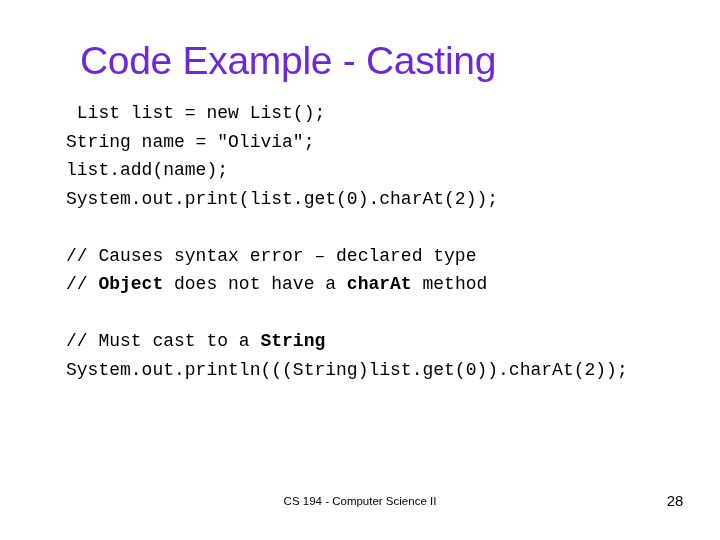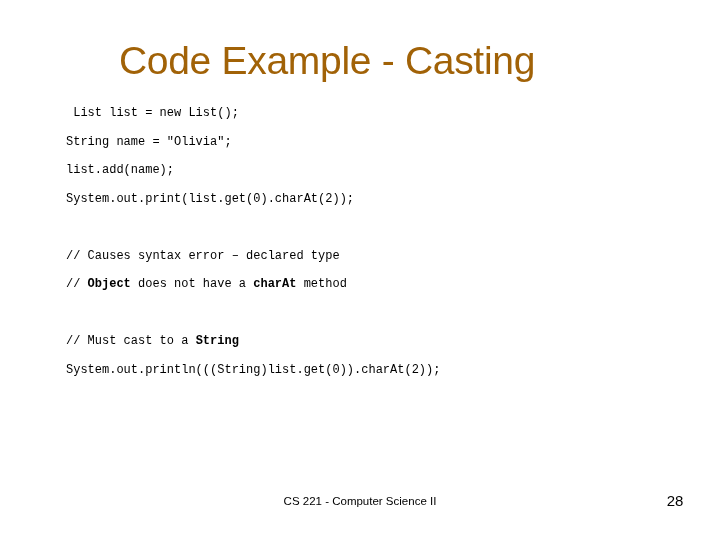--- a/index.html
+++ b/index.html
@@ -27,34 +27,33 @@
   .slide-title {
     position: absolute;
     left: 0;
     top: 12px;
     width: 576px;
     text-align: center;
     font-family: "Liberation Sans", sans-serif;
     font-size: 39px;
     font-weight: normal;
     line-height: 46px;
-    color: #a16207;
+    color: #6d28d9;
     letter-spacing: -0.3px;
     white-space: nowrap;
-    padding-left: 39px;
   }
 
   
   .code-body {
     position: absolute;
     left: 66px;
     top: 99px;
     width: 648px;
     font-family: "Liberation Mono", "DejaVu Sans Mono", monospace;
-    font-size: 12px;
+    font-size: 18px;
     line-height: 28.5px;
     color: #000000;
     white-space: pre;
   }
   .code-line {
     white-space: pre;
     min-height: 28.5px;
   }
   .code-line.blank {
     height: 28.5px;
@@ -90,17 +89,17 @@
 </style>
 </head>
 <body>
 
 <div class="slide">
 
   <h1 class="slide-title">Code Example - Casting</h1>
 
   <div class="code-body" id="code-block"><div class="code-line"><span> List list = new List();</span></div><div class="code-line"><span>String name = "Olivia";</span></div><div class="code-line"><span>list.add(name);</span></div><div class="code-line"><span>System.out.print(list.get(0).charAt(2));</span></div><div class="code-line blank"></div><div class="code-line"><span>// Causes syntax error – declared type</span></div><div class="code-line"><span>// </span><b>Object</b><span> does not have a </span><b>charAt</b><span> method</span></div><div class="code-line blank"></div><div class="code-line"><span>// Must cast to a </span><b>String</b></div><div class="code-line"><span>System.out.println(((String)list.get(0)).charAt(2));</span></div></div>
 
-  <div class="footer-center">CS 221 - Computer Science II</div>
+  <div class="footer-center">CS 194 - Computer Science II</div>
 
   <div class="footer-page">28</div>
 
 </div>
 
 </body></html>

